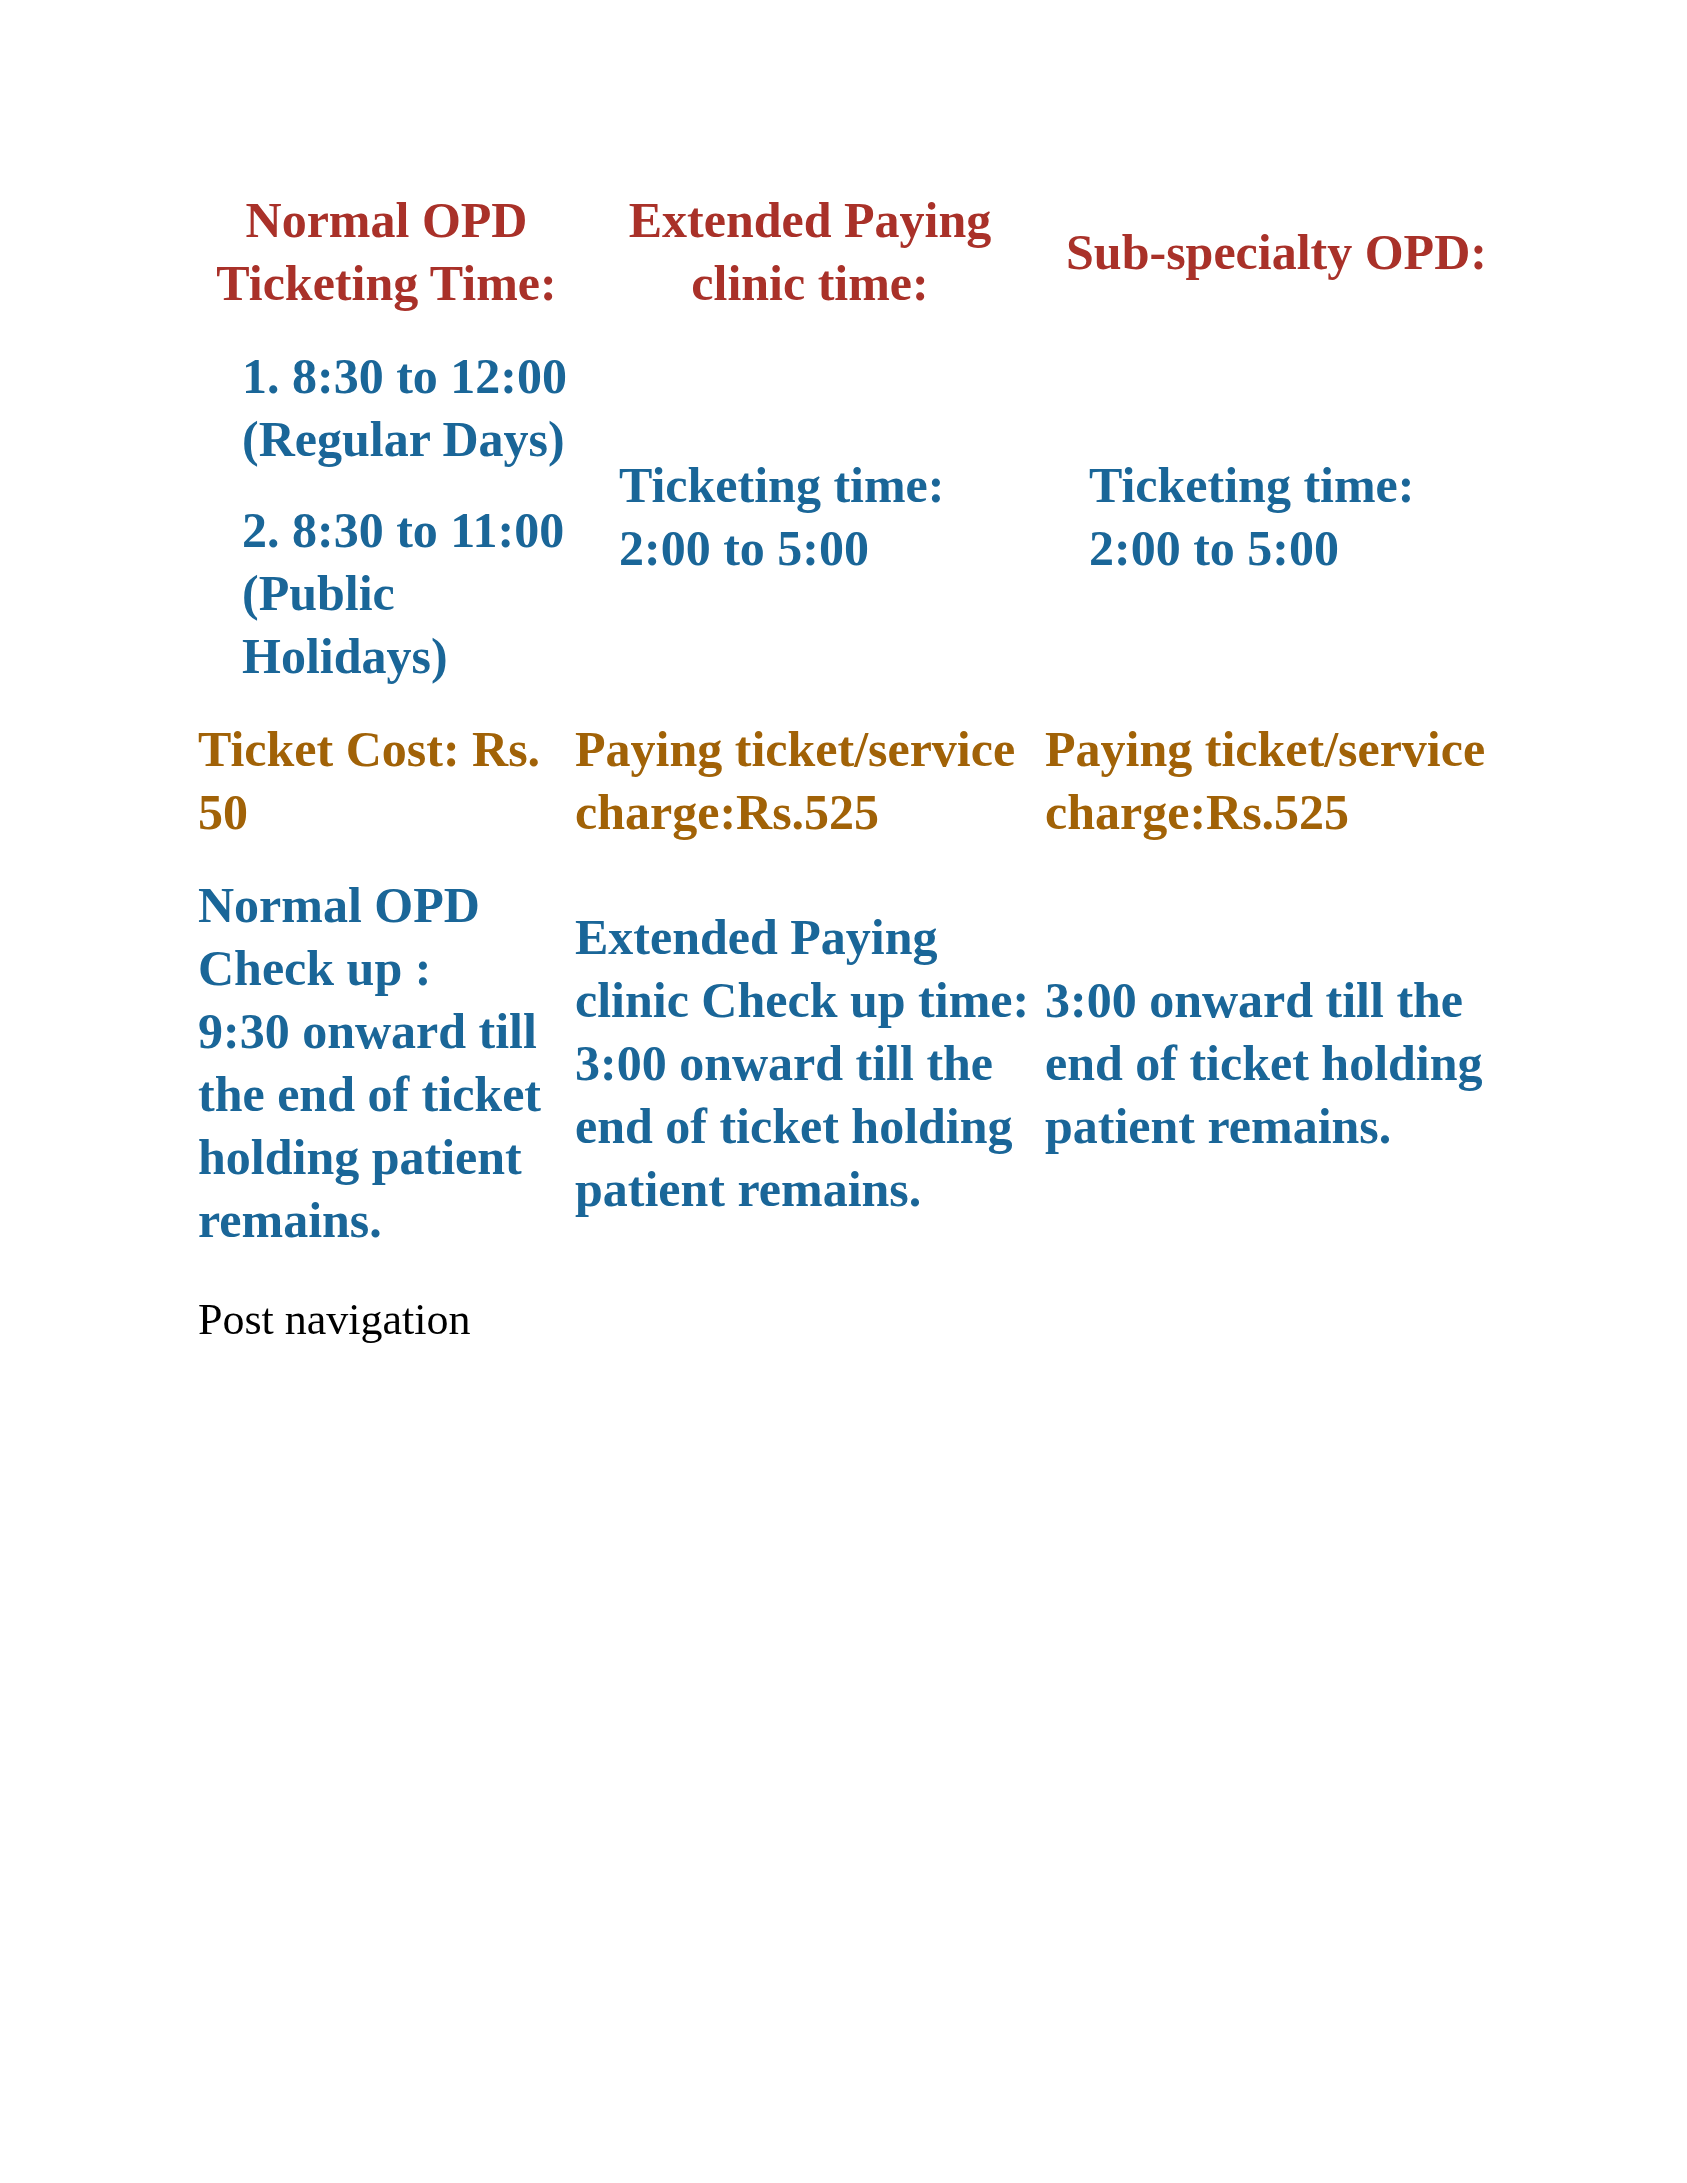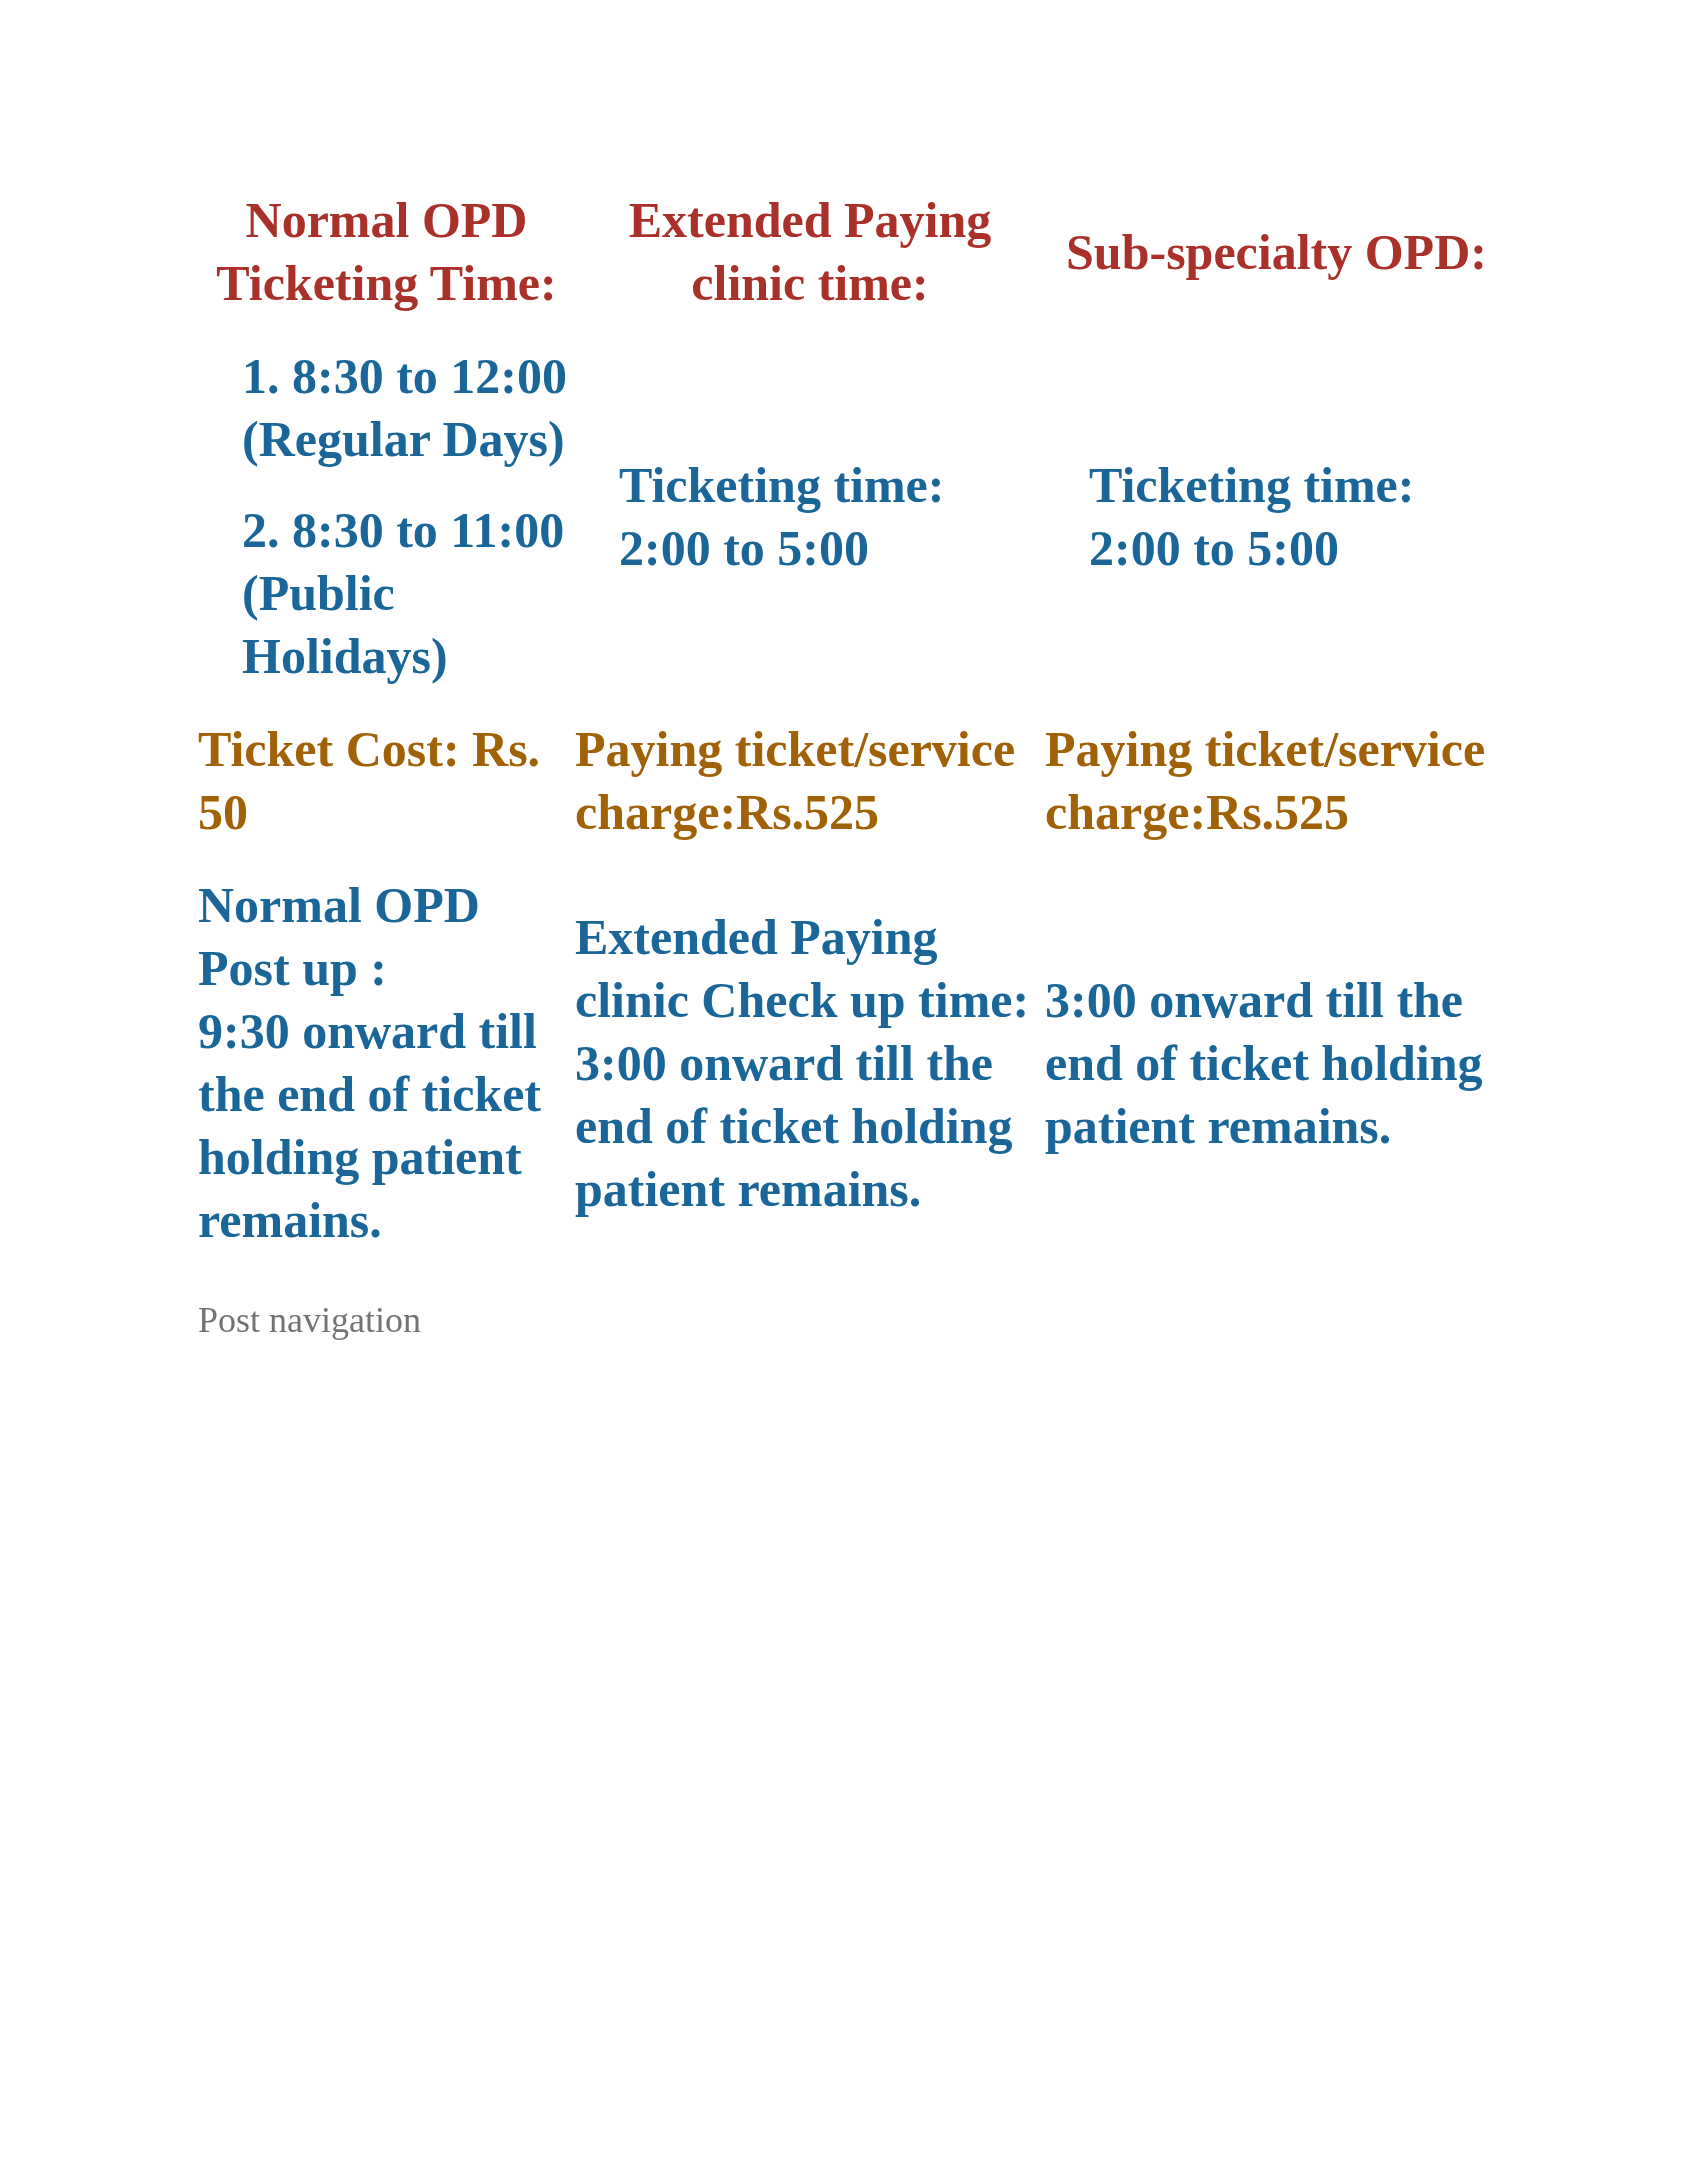--- a/index.html
+++ b/index.html
@@ -47,24 +47,24 @@
     margin: 0;
   }
   .para.spaced {
     margin-top: 28px;
   }
   .blk {
     display: block;
   }
   .post-nav {
     margin-top: 38px;
-    font-size: 36px;
+    font-size: 44px;
     line-height: 60px;
     font-weight: 400;
-    color: #737373;
+    color: #000000;
   }
 </style>
 </head>
 <body>
 
 <div class="content">
 
   <div class="opd-table">
 
     <div class="cell header-cell">
@@ -82,21 +82,21 @@
       <p class="para spaced">2. 8:30 to 11:00 (Public Holidays)</p>
     </div>
     <div class="cell time-cell">Ticketing time: 2:00 to 5:00</div>
     <div class="cell time-cell">Ticketing time: 2:00 to 5:00</div>
 
     <div class="cell price-cell">Ticket Cost: Rs. 50</div>
     <div class="cell price-cell">Paying ticket/service charge:Rs.525</div>
     <div class="cell price-cell">Paying ticket/service charge:Rs.525</div>
 
     <div class="cell checkup-cell">
-      <span class="blk">Normal OPD Post up :</span>
+      <span class="blk">Normal OPD Check up :</span>
       <span class="blk">9:30 onward till the end of ticket holding patient remains.</span>
     </div>
     <div class="cell checkup-cell">
       <span class="blk">Extended Paying clinic Check up time:</span>
       <span class="blk">3:00 onward till the end of ticket holding patient remains.</span>
     </div>
     <div class="cell checkup-cell">
       <span class="blk">3:00 onward till the end of ticket holding patient remains.</span>
     </div>
 

